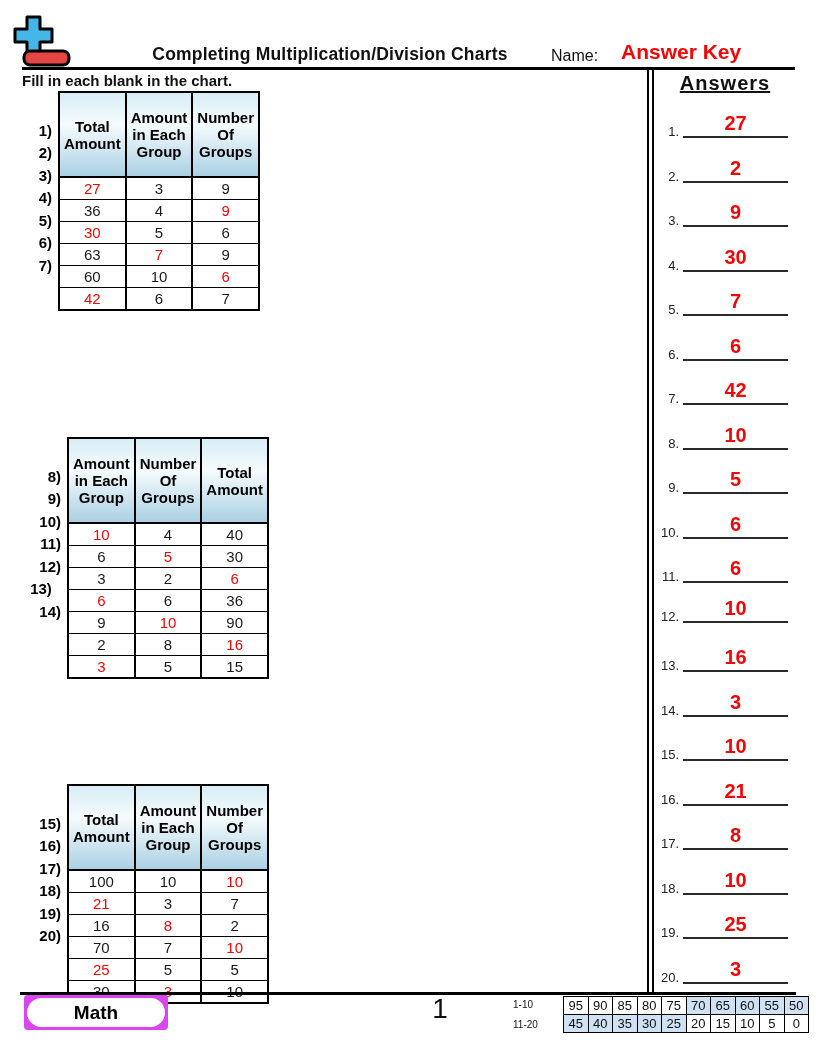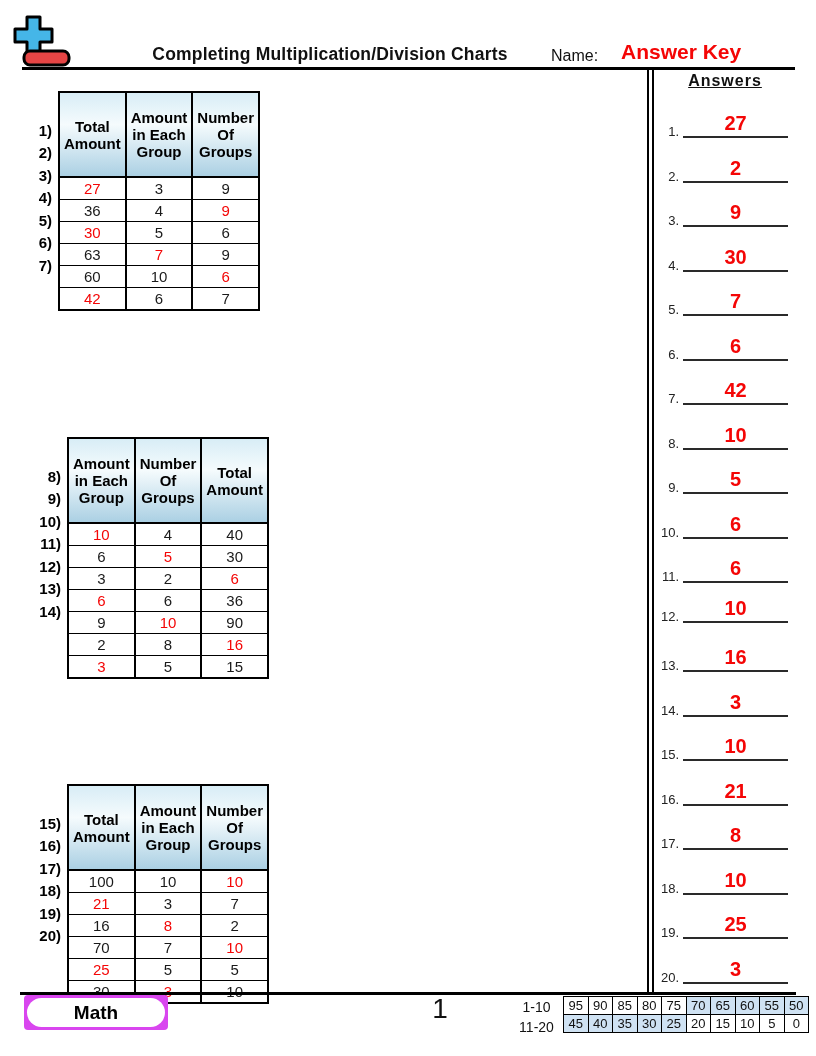--- a/index.html
+++ b/index.html
@@ -16,21 +16,21 @@
   .title{position:absolute;left:130px;top:44px;width:400px;text-align:center;
          font-size:17.5px;font-weight:bold;letter-spacing:.2px;}
   .name-label{position:absolute;left:551px;top:47px;font-size:16px;}
   .answer-key{position:absolute;left:621px;top:40px;font-size:21px;font-weight:bold;color:var(--red);}
   .top-rule{position:absolute;left:22px;top:67px;width:773px;height:3px;background:var(--ink);}
   .instruction{position:absolute;left:22px;top:72px;font-size:15px;font-weight:bold;}
   
   .divider{position:absolute;left:647px;top:70px;width:3px;height:922px;
            border-left:2px solid var(--ink);border-right:2px solid var(--ink);}
   .answers-title{position:absolute;left:653px;top:72px;width:144px;text-align:center;
-                 font-size:16px;font-weight:bold;text-decoration:underline;letter-spacing:1px;}
+                 font-size:20px;font-weight:bold;text-decoration:underline;letter-spacing:1px;}
   .ans-item{position:absolute;left:653px;width:140px;height:34px;}
   .ans-num{position:absolute;left:0;bottom:1px;width:26px;text-align:right;font-size:13px;color:#222;}
   .ans-line{position:absolute;left:30px;right:5px;bottom:2px;border-bottom:2px solid #2a2a2a;}
   .ans-val{position:absolute;left:30px;right:5px;bottom:5px;text-align:center;
            font-size:20px;font-weight:bold;color:var(--red);}
   
   .table-wrap{position:absolute;}
   .row-label{position:absolute;left:0;width:40px;text-align:right;
              font-weight:bold;font-size:15px;color:#000;}
   .chart-table{position:absolute;left:46px;top:0;border-collapse:collapse;
@@ -46,41 +46,42 @@
   }
   .chart-table td.red{color:var(--red);}
   
   .footer-rule{position:absolute;left:20px;top:992px;width:776px;height:3px;background:var(--ink);}
   .math-badge-box{position:absolute;left:24px;top:995px;width:144px;height:35px;
                   background:#d946ef;border-radius:4px;}
   .math-badge-pill{position:absolute;left:3px;top:3px;right:3px;bottom:3px;background:#fff;
                    border-radius:15px;text-align:center;font-weight:bold;font-size:19px;line-height:29px;color:#000;}
   .site-url{position:absolute;left:173px;top:1006px;font-size:15.5px;color:#111;}
   .page-num{position:absolute;left:400px;top:993px;width:80px;text-align:center;font-size:28px;color:#111;}
-  .score-label{position:absolute;left:513px;width:47px;text-align:center;font-size:14px;color:#111;}
+  .score-label{position:absolute;left:513px;width:47px;text-align:left;font-size:10px;color:#111;}
   .score-table{position:absolute;left:563px;top:996px;border-collapse:collapse;}
   .score-table td{width:23.5px;height:17px;border:1.5px solid var(--ink);
                   text-align:center;font-size:13px;padding:0;background:#fff;color:#111;}
   .score-table td.hl{background:#cfe2f3;}
 </style>
 </head>
 <body>
 
 <div class="page">
 
   <div class="logo">
     <svg width="62" height="60" viewBox="0 0 62 60">
       <path d="M15 7 h13 v12 h12 v13 h-12 v12 h-13 v-12 h-12 v-13 h12 z" fill="#45b6e8" stroke="#000" stroke-width="3" stroke-linejoin="round"></path>
       <rect x="12" y="41" width="45" height="14" rx="6" fill="#e64545" stroke="#000" stroke-width="3"></rect>
     </svg>
   </div>
   <div class="title">Completing Multiplication/Division Charts</div>
   <div class="name-label">Name:</div>
   <div class="answer-key">Answer Key</div>
   <div class="top-rule"></div>
+  <div class="instruction">Fill in each blank in the chart.</div>
 
   <div class="divider"></div>
   <div class="answers-title">Answers</div>
   <div id="answers-list">
       <div class="ans-item" style="top: 106px;">
         <span class="ans-num">1.</span>
         <div class="ans-line"></div>
         <span class="ans-val">27</span>
       </div>
       <div class="ans-item" style="top: 150.5px;">
@@ -234,21 +235,21 @@
           </tr>
         </tbody>
       </table>
     </div>
   <div class="table-wrap" style="left:21px;top:437px;">
       <div class="row-label" style="top: 28.5px; height: 22.5px; line-height: 22.5px;">8)</div>
       <div class="row-label" style="top: 51px; height: 22.5px; line-height: 22.5px;">9)</div>
       <div class="row-label" style="top: 73.5px; height: 22.5px; line-height: 22.5px;">10)</div>
       <div class="row-label" style="top: 96px; height: 22.5px; line-height: 22.5px;">11)</div>
       <div class="row-label" style="top: 118.5px; height: 22.5px; line-height: 22.5px;">12)</div>
-      <div class="row-label" style="top: 141px; height: 22.5px; line-height: 22.5px;">13)</div>
+      <div class="row-label" style="top: 141px; height: 22.5px; line-height: 22.5px; text-align: center;">13)</div>
       <div class="row-label" style="top: 163.5px; height: 22.5px; line-height: 22.5px;">14)</div>
       <table class="chart-table">
         <colgroup>
           <col style="width: 183px;">
           <col style="width: 158px;">
           <col style="width: 120px;">
         </colgroup>
         <thead>
           <tr>
             <th>Amount in Each Group</th>

